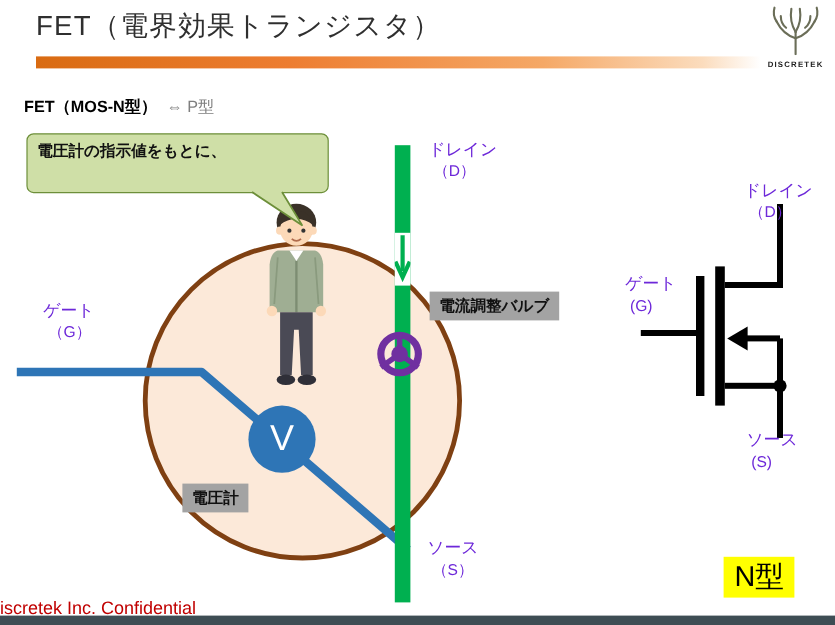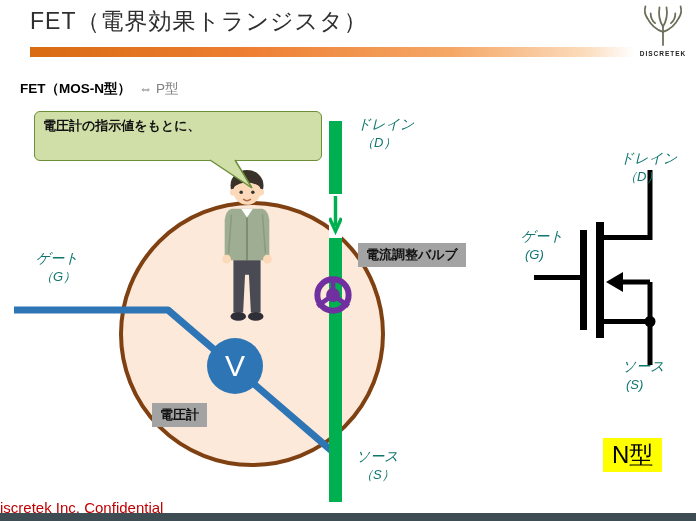--- a/index.html
+++ b/index.html
@@ -14,51 +14,51 @@
   .title{left:30px;top:6px;font-size:23px;letter-spacing:1px;color:#2f2f2f;font-weight:500;}
   .title-bar{left:30px;top:47px;width:604px;height:10px;
     background:linear-gradient(90deg,#d96b12 0%,#ed7d31 35%,#f5a866 70%,#fbdcbd 92%,#ffffff 100%);}
   .logo{left:634px;top:2px;width:58px;text-align:center;}
   .logo-text{font-size:6.5px;letter-spacing:1px;color:#222;font-weight:bold;}
   .subtitle{left:20px;top:80px;font-size:13.5px;}
   .subtitle .main{font-weight:bold;color:#000;text-align:center;}
   .subtitle .alt{color:#7f7f7f;margin-left:4px;font-weight:normal;}
 
   
-  .bubble{left:22px;top:111px;width:288px;height:50px;background:#cfdfa7;
+  .bubble{left:22px;top:111px;width:252px;height:50px;background:#cfdfa7;
     border:1.5px solid #6d8f3a;border-radius:6px;box-sizing:border-box;
-    padding:5px 8px;font-size:13px;font-weight:bold;line-height:1.45;color:#111;margin-left:12px;}
+    padding:5px 8px;font-size:13px;font-weight:bold;line-height:1.45;color:#111;}
   .bubble-tail{left:205px;top:159px;}
 
   
   .big-circle{left:119px;top:201px;width:258px;height:258px;border-radius:50%;
     background:#fce9d9;border:4px solid #7f4012;}
   .wire-svg{left:10px;top:300px;}
   .channel-band{left:329px;top:121px;width:13px;height:381px;background:#00b050;}
   .arrow-gap{left:329px;top:194px;width:13px;height:44px;background:#ffffff;}
   .person{left:208px;top:166px;}
   .valve{left:310px;top:272px;}
   .voltmeter{left:207px;top:338px;width:56px;height:56px;border-radius:50%;
     background:#2e75b6;color:#fff;display:flex;align-items:center;justify-content:center;
     font-size:30px;font-weight:500;}
   .gray-label{background:#a3a3a3;padding:3px 8px;font-size:13px;font-weight:600;color:#111;white-space:nowrap;}
   .valve-label{left:358px;top:243px;}
   .vmeter-label{left:152px;top:403px;}
-  .pin-label{font-size:14px;line-height:1.45;color:#0f766e;font-style:italic;}
+  .pin-label{font-size:14px;line-height:1.45;color:#6d28d9;}
   .pin-label .sub{font-size:13px;padding-left:4px;}
   .lbl-drain-l{left:357px;top:114px;}
   .lbl-gate-l{left:36px;top:248px;}
   .lbl-source-l{left:356px;top:446px;}
 
   
   .symbol-svg{left:520px;top:160px;}
   .lbl-drain-r{left:620px;top:148px;}
   .lbl-gate-r{left:521px;top:226px;}
   .lbl-source-r{left:622px;top:356px;}
-  .type-badge{left:603px;top:438px;background:#ffff00;color:#000;font-size:24px;
+  .type-badge{left:603px;top:464px;background:#ffff00;color:#000;font-size:24px;
     padding:3px 9px;line-height:1.15;}
 
   
   .confidential{left:0;top:499px;font-size:15px;font-weight:normal;color:#c00000;}
   .footer-bar{left:0;bottom:0;width:696px;height:8px;background:#3e4d54;}
 </style>
 </head>
 <body>
 
 <div id="slide">

